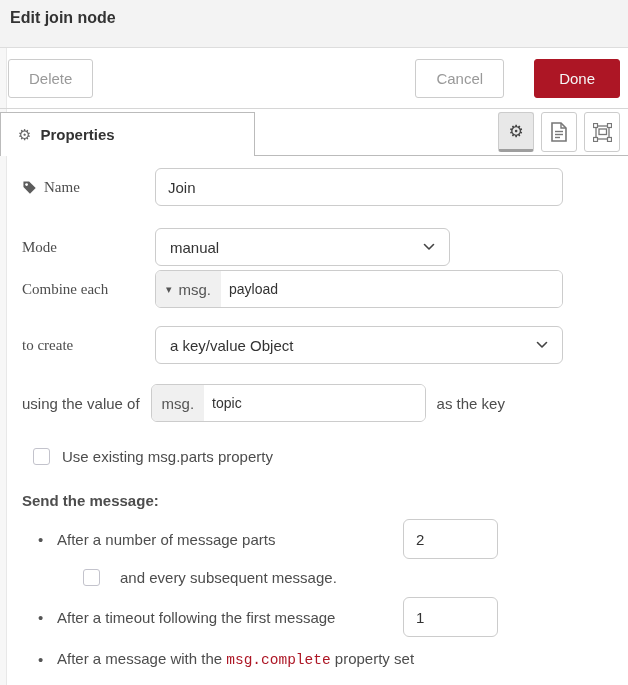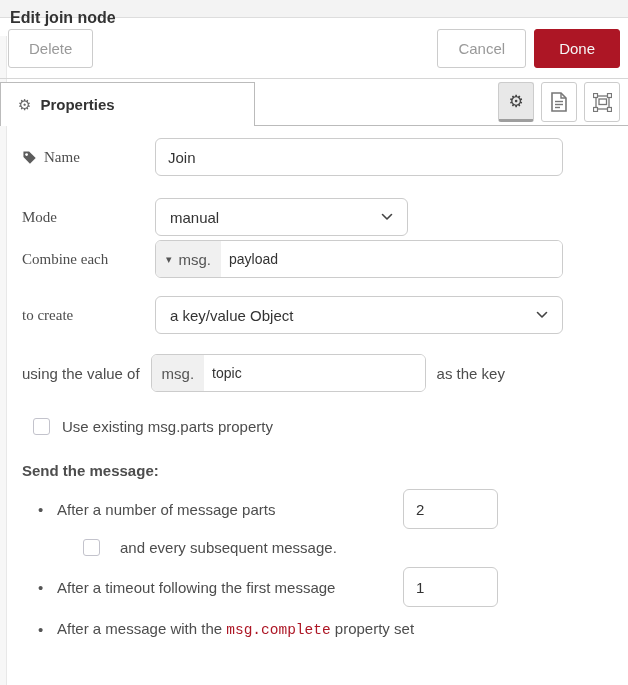--- a/index.html
+++ b/index.html
@@ -12,40 +12,40 @@
     overflow: hidden;
   }
   
   .left-gutter {
     position: absolute; left: 0; top: 36px; bottom: 0; width: 7px;
     background: #f7f7f7; border-right: 1px solid #e8e8e8; z-index: 0;
   }
 
   
   .titlebar {
-    height: 18px; line-height: 35px; padding: 0 10px;
+    height: 48px; line-height: 35px; padding: 0 10px;
     background: #f3f3f3; border-bottom: 1px solid #dddddd;
     font-size: 16px; font-weight: 700; color: #333;
     position: relative; z-index: 3;
   }
 
   
   .toolbar {
     height: 61px; display: flex; align-items: center;
     padding: 0 8px; border-bottom: 1px solid #d6d6d6;
-    position: relative; z-index: 2; background: transparent;
+    position: relative; z-index: 2; background: transparent; gap: 14px;
   }
   .btn {
     font-family: "Liberation Sans", "DejaVu Sans", sans-serif;
     font-size: 15px; height: 39px; padding: 0 20px;
     background: #fff; border: 1px solid #ccc; border-radius: 3px;
     color: #999; cursor: pointer;
   }
   .toolbar-spacer { flex: 1; }
-  .btn + .btn { margin-left: 8px; }
+  .btn + .btn { margin-left: 16px; }
   .btn-primary {
     background: #AD1625; border-color: #AD1625; color: #f5f5f5; padding: 0 24px;
   }
 
   
   .tabbar { height: 47px; position: relative; border-bottom: 1px solid #bbb; z-index: 2; }
   .tab {
     position: absolute; left: 0; top: 3px; width: 255px; height: 44px;
     background: #fff; border: 1px solid #bbb; border-bottom: none;
     display: flex; align-items: center; gap: 9px; padding-left: 17px;
@@ -69,21 +69,21 @@
     height: 38px; border: 1px solid #ccc; border-radius: 6px;
     font-family: "Liberation Sans", "DejaVu Sans", sans-serif;
     font-size: 15px; color: #333; padding: 0 12px; background: #fff; outline: none;
   }
   .w-full { width: 408px; }
   .selectbox {
     height: 38px; border: 1px solid #ccc; border-radius: 6px; background: #fff;
     display: flex; align-items: center; justify-content: space-between;
     padding: 0 14px; color: #333; cursor: pointer;
   }
-  .w-mode { width: 253px; }
+  .w-mode { width: 295px; }
   .combo {
     height: 38px; border: 1px solid #ccc; border-radius: 6px; background: #fff;
     display: flex; align-items: stretch; overflow: hidden;
   }
   .combo .prefix {
     background: #f0f0f0; display: flex; align-items: center; gap: 7px;
     padding: 0 10px; color: #555;
   }
   .combo .caret { font-size: 11px; color: #555; }
   .combo input {

